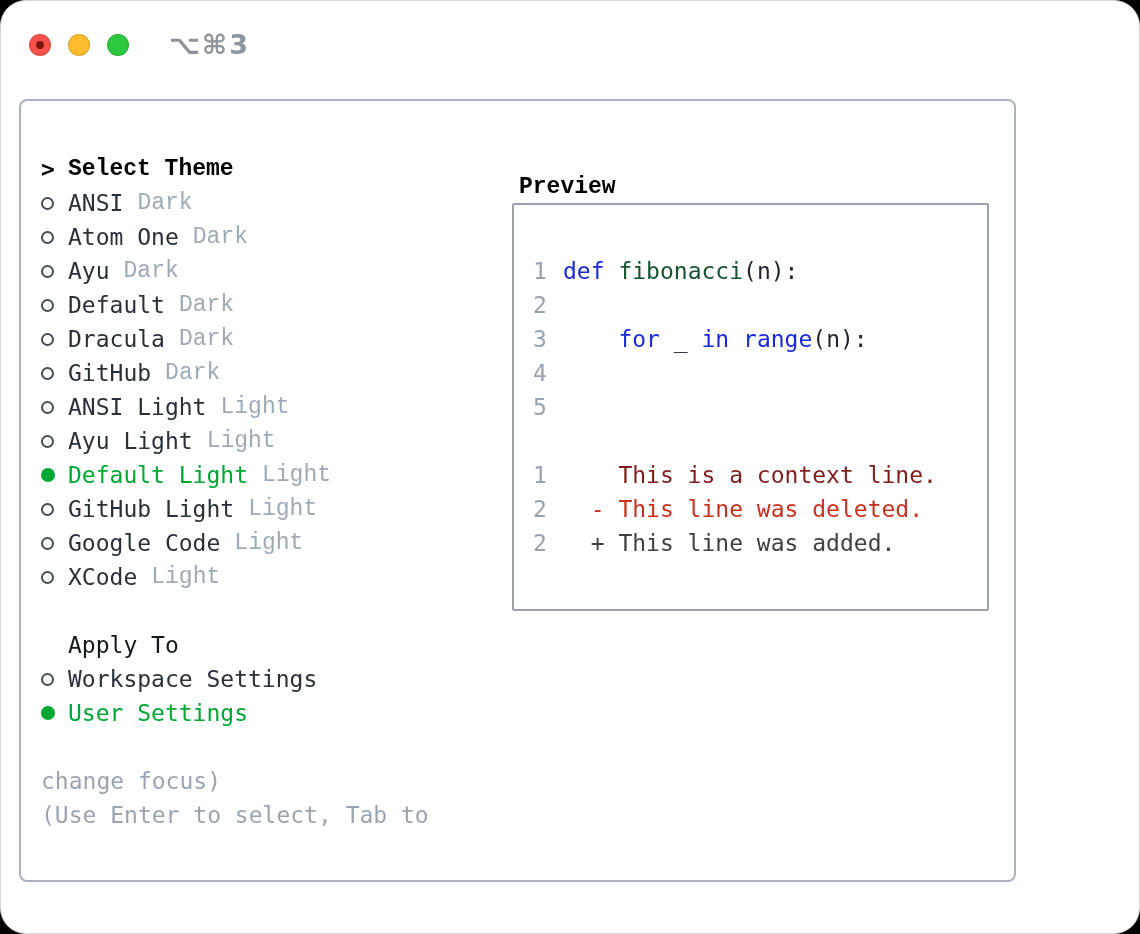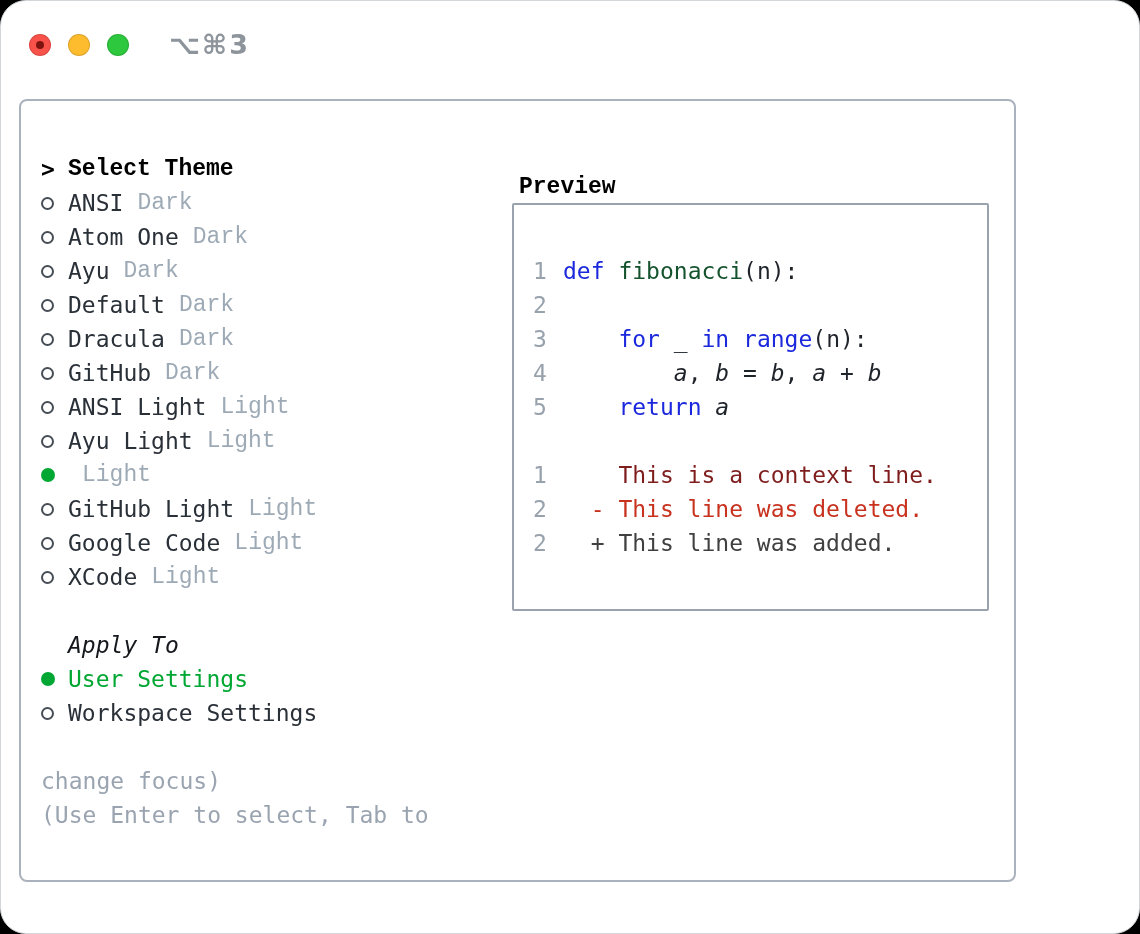--- a/index.html
+++ b/index.html
@@ -22,21 +22,21 @@
            font-size:27px; color:#8e949b; letter-spacing:2px; }
   
   .panel { position:absolute; left:18px; top:98px; width:997px; height:783px;
            border:2px solid #aab3bd; border-radius:8px; background:#fff; }
   .row { height:34px; display:flex; align-items:center; font-size:23px; white-space:pre; }
   
   .left { position:absolute; left:20px; top:51px; width:450px; }
   .mark { width:27px; display:flex; align-items:center; flex:none; }
   .prompt { font-weight:700; color:#000; }
   .heading { font-weight:700; color:#000;font-family:Liberation Mono, monospace; }
-  .subheading { color:#15181c;font-style:italic; }
+  .subheading { color:#15181c; }
   .radio { width:13px; height:13px; border:2px solid #464d55; border-radius:50%; }
   .radio.sel { width:14px; height:14px; border:none; background:#00a733; }
   .tname { color:#2a3038; }
   .tname.sel { color:#00a733; }
   .tvariant { color:#9daab6; margin-left:14px;font-family:Liberation Mono, monospace; }
   .hint-line { color:#9aa4b0; }
   
   .right { position:absolute; left:482px; top:69px;margin-left:16px; }
   .preview-box { position:absolute; left:491px; top:102px; width:477px; height:408px;
            border:2px solid #9aa3ad; border-radius:2px; background:#fff;
@@ -70,53 +70,53 @@
       </div>
       <div id="theme-list">
           <div class="row"><span class="mark"><span class="radio"></span></span><span class="tname">ANSI</span><span class="tvariant">Dark</span></div>
           <div class="row"><span class="mark"><span class="radio"></span></span><span class="tname">Atom One</span><span class="tvariant">Dark</span></div>
           <div class="row"><span class="mark"><span class="radio"></span></span><span class="tname">Ayu</span><span class="tvariant">Dark</span></div>
           <div class="row"><span class="mark"><span class="radio"></span></span><span class="tname">Default</span><span class="tvariant">Dark</span></div>
           <div class="row"><span class="mark"><span class="radio"></span></span><span class="tname">Dracula</span><span class="tvariant">Dark</span></div>
           <div class="row"><span class="mark"><span class="radio"></span></span><span class="tname">GitHub</span><span class="tvariant">Dark</span></div>
           <div class="row"><span class="mark"><span class="radio"></span></span><span class="tname">ANSI Light</span><span class="tvariant">Light</span></div>
           <div class="row"><span class="mark"><span class="radio"></span></span><span class="tname">Ayu Light</span><span class="tvariant">Light</span></div>
-          <div class="row"><span class="mark"><span class="radio sel"></span></span><span class="tvariant">Light</span></div>
+          <div class="row"><span class="mark"><span class="radio sel"></span></span><span class="tname sel">Default Light</span><span class="tvariant">Light</span></div>
           <div class="row"><span class="mark"><span class="radio"></span></span><span class="tname">GitHub Light</span><span class="tvariant">Light</span></div>
           <div class="row"><span class="mark"><span class="radio"></span></span><span class="tname">Google Code</span><span class="tvariant">Light</span></div>
           <div class="row"><span class="mark"><span class="radio"></span></span><span class="tname">XCode</span><span class="tvariant">Light</span></div>
         </div>
       <div class="row"></div>
       <div class="row">
         <span class="mark"></span>
         <span class="subheading">Apply To</span>
       </div>
       <div id="apply-list">
+          <div class="row"><span class="mark"><span class="radio"></span></span><span class="tname">Workspace Settings</span></div>
           <div class="row"><span class="mark"><span class="radio sel"></span></span><span class="tname sel">User Settings</span></div>
-          <div class="row"><span class="mark"><span class="radio"></span></span><span class="tname">Workspace Settings</span></div>
         </div>
       <div class="row"></div>
       <div>
         <div class="row hint-line">change focus)</div>
         <div class="row hint-line">(Use Enter to select, Tab to</div>
       </div>
     </div>
 
     <div class="right">
       <div class="row">
         <span class="heading">Preview</span>
       </div>
     </div>
     <div class="preview-box">
       <div id="code-lines">
           <div class="row"><span class="lnum">1</span><span class="lcode"><span class="tk-kw">def</span><span class="tk-p"> </span><span class="tk-fn">fibonacci</span><span class="tk-p">(n):</span></span></div>
           <div class="row"><span class="lnum">2</span></div>
           <div class="row"><span class="lnum">3</span><span class="lcode"><span class="tk-p">    </span><span class="tk-kw">for</span><span class="tk-p"> _ </span><span class="tk-kw">in</span><span class="tk-p"> </span><span class="tk-kw">range</span><span class="tk-p">(n):</span></span></div>
-          <div class="row"><span class="lnum">4</span><span class="lcode"><span class="tk-p">        </span><span class="tk-var">a</span><span class="tk-p">, </span><span class="tk-var">b</span><span class="tk-p"> = </span><span class="tk-var">b</span><span class="tk-p">, </span><span class="tk-var">a</span><span class="tk-p"> + </span><span class="tk-var">b</span></span></div>
-          <div class="row"><span class="lnum">5</span><span class="lcode"><span class="tk-p">    </span><span class="tk-kw">return</span><span class="tk-p"> </span><span class="tk-var">a</span></span></div>
+          <div class="row"><span class="lnum">4</span></div>
+          <div class="row"><span class="lnum">5</span></div>
           <div class="row"></div>
           <div class="row"><span class="lnum">1</span><span class="lcode diff-context">    This is a context line.</span></div>
           <div class="row"><span class="lnum">2</span><span class="lcode diff-deleted">  - This line was deleted.</span></div>
           <div class="row"><span class="lnum">2</span><span class="lcode diff-added">  + This line was added.</span></div>
         </div>
     </div>
   </div>
 </div>
 
 </body></html>

